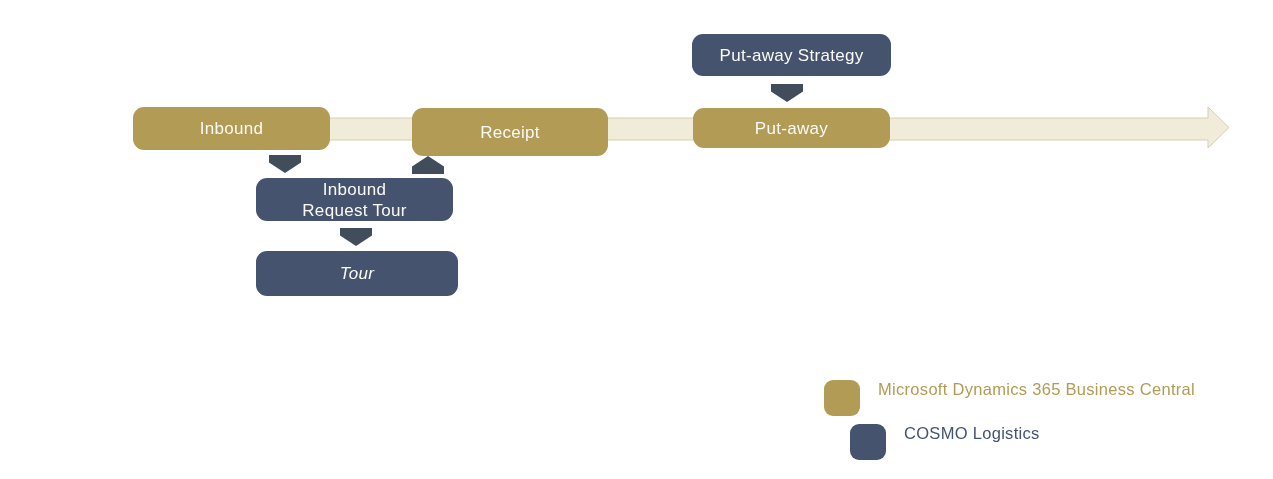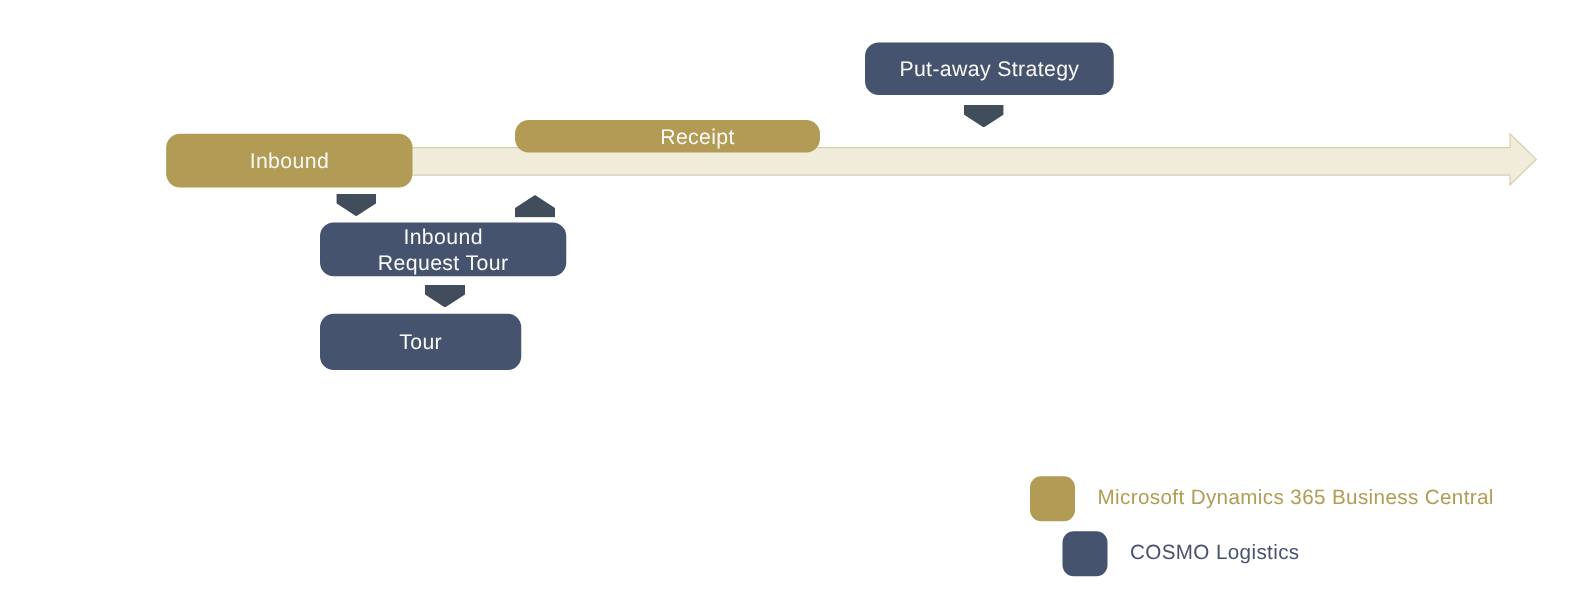--- a/index.html
+++ b/index.html
@@ -35,25 +35,25 @@
     font-size: 17px;
     line-height: 21px;
     letter-spacing: 0.3px;
     text-align: center;
     white-space: nowrap;
   }
   .box.gold { background: var(--gold, #b29b54); }
   .box.blue { background: var(--dark-blue, #45536f); }
 
   .box-inbound-source-document { left: 133px; top: 107px; width: 197px; height: 43px; }
-  .box-receipt                 { left: 412px; top: 96px; width: 196px; height: 26px; padding-left: 48px; }
+  .box-receipt                 { left: 412px; top: 108px; width: 196px; height: 48px; }
   .box-put-away                { left: 693px; top: 108px; width: 197px; height: 40px; }
   .box-put-away-strategy       { left: 692px; top: 34px;  width: 199px; height: 42px; }
   .box-inbound-request-lines   { left: 256px; top: 178px; width: 197px; height: 43px; }
-  .box-tour                    { left: 256px; top: 251px; width: 161px; height: 45px; }
+  .box-tour                    { left: 256px; top: 251px; width: 202px; height: 45px; font-style: italic; }
 
   
   .connector {
     position: absolute;
     width: 32px;
     height: 18px;
     background: var(--connector, #414d5a);
   }
   .connector.down { clip-path: polygon(0 0, 100% 0, 100% 42%, 50% 100%, 0 42%); }
   .connector.up   { clip-path: polygon(50% 0, 100% 58%, 100% 100%, 0 100%, 0 58%); }
@@ -65,21 +65,20 @@
 
   
   .legend {
     position: absolute;
     left: 824px;
     top: 380px;
     width: 420px;
   }
   .legend-row {
     display: flex;
-    align-items: center;
     height: 37px;
   }
   .legend-row + .legend-row { margin-top: 7px; margin-left: 26px; }
   .swatch {
     width: 36px;
     height: 36px;
     border-radius: 9px;
     flex: 0 0 auto;
   }
   .swatch-gold { background: var(--gold, #b29b54); }
@@ -103,20 +102,23 @@
   </svg>
 
   <div class="box gold box-inbound-source-document">
     <span>Inbound</span>
   </div>
 
   <div class="box gold box-receipt">
     <span>Receipt</span>
   </div>
 
+  <div class="box gold box-put-away">
+    <span>Put-away</span>
+  </div>
 
   <div class="box blue box-put-away-strategy">
     <span>Put-away Strategy</span>
   </div>
 
   <div class="box blue box-inbound-request-lines">
     <span>Inbound</span>
     <span>Request Tour</span>
   </div>
 

